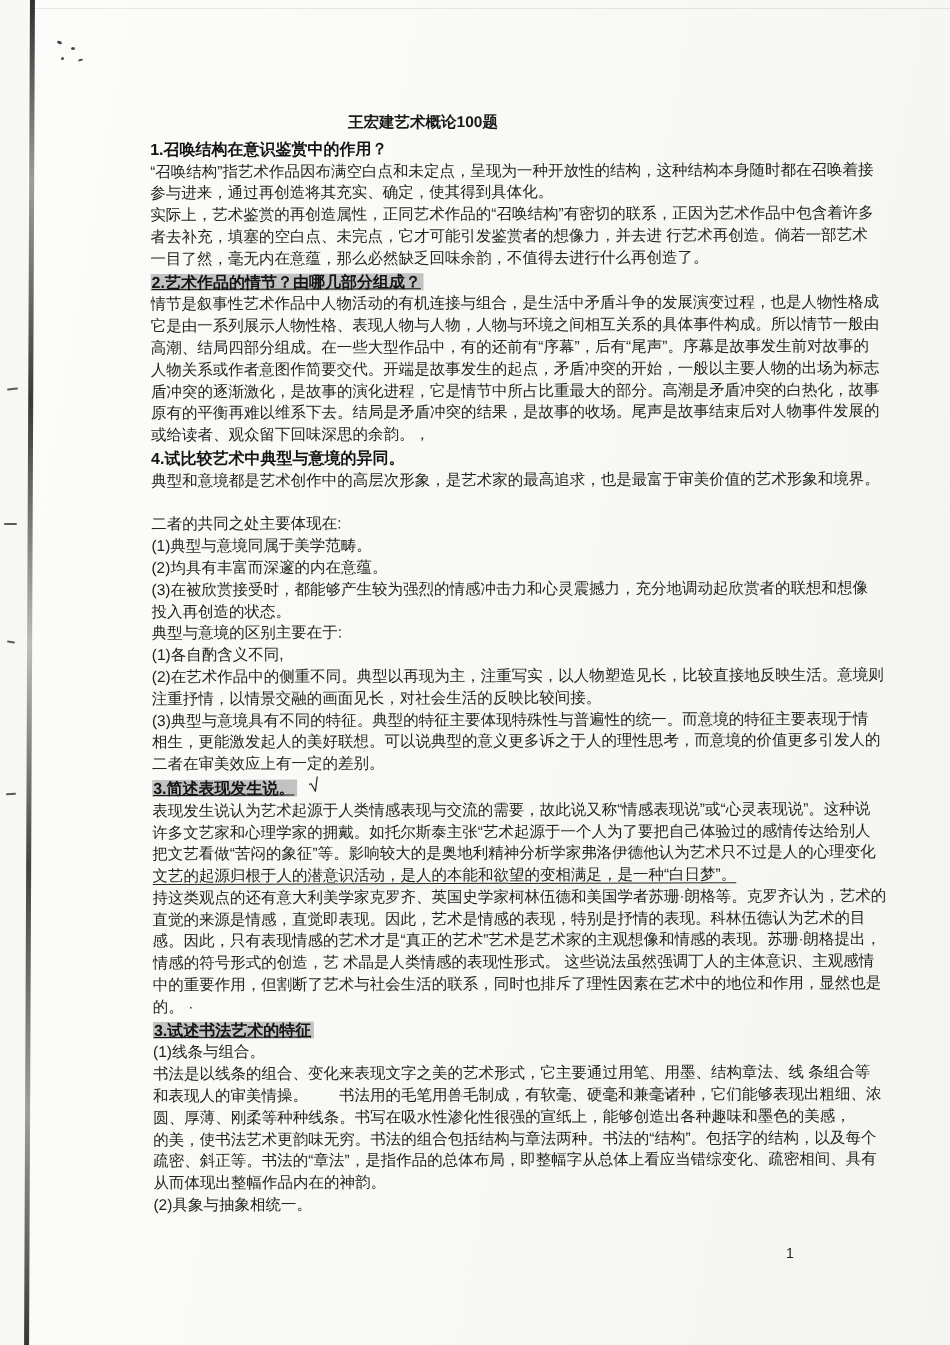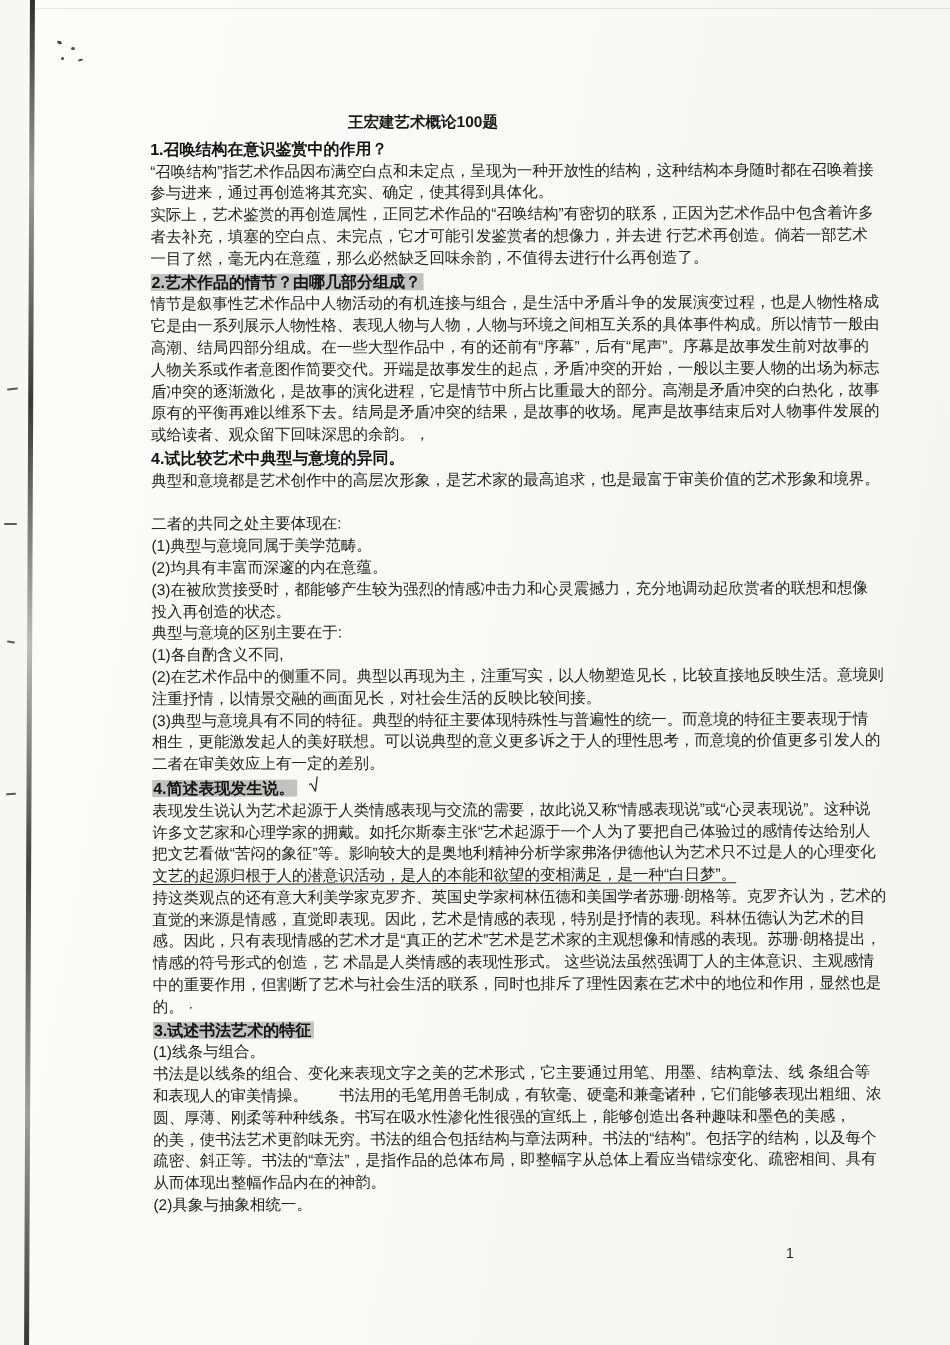--- a/index.html
+++ b/index.html
@@ -56,21 +56,21 @@
     margin-left:198px; margin-bottom:5px;
     white-space:nowrap;
   }
   .section { margin-bottom:2px; }
   .line {
     white-space:nowrap; overflow:hidden;
     min-height:21.8px; max-width:100%;
   }
   .heading { font-weight:bold; font-size:16px; color:#141414; }
   .h { display:inline; }
-  .h.hl { background:#c2c2c2; padding:0 3px 0 1px; }
+  .h.hl { background:#c2c2c2; padding:0 3px 0 1px;text-decoration:underline; }
   .check {
     display:inline-block; margin-left:12px;
     font-size:20px; font-weight:400; color:#222;
     transform:rotate(-10deg) translateY(-2px);
   }
   .underline { text-decoration:underline; text-underline-offset:3px; }
   .page-number {
     position:absolute; left:786px; top:1245px;
     font-size:14px; color:#222;
   }
@@ -128,21 +128,21 @@
       <div class="line">典型与意境的区别主要在于:</div>
       <div class="line">(1)各自酌含义不同,</div>
       <div class="line">(2)在艺术作品中的侧重不同。典型以再现为主，注重写实，以人物塑造见长，比较直接地反映生活。意境则</div>
       <div class="line">注重抒情，以情景交融的画面见长，对社会生活的反映比较间接。</div>
       <div class="line">(3)典型与意境具有不同的特征。典型的特征主要体现特殊性与普遍性的统一。而意境的特征主要表现于情</div>
       <div class="line">相生，更能激发起人的美好联想。可以说典型的意义更多诉之于人的理性思考，而意境的价值更多引发人的</div>
       <div class="line">二者在审美效应上有一定的差别。</div>
     </div>
 
     <div class="section">
-      <div class="line heading"><span class="h hl">4.简述表现发生说。</span><span class="check">√</span></div>
+      <div class="line heading"><span class="h hl">3.简述表现发生说。</span><span class="check">√</span></div>
       <div class="line">表现发生说认为艺术起源于人类情感表现与交流的需要，故此说又称“情感表现说”或“心灵表现说”。这种说</div>
       <div class="line">许多文艺家和心理学家的拥戴。如托尔斯泰主张“艺术起源于一个人为了要把自己体验过的感情传达给别人</div>
       <div class="line">把文艺看做“苦闷的象征”等。影响较大的是奥地利精神分析学家弗洛伊德他认为艺术只不过是人的心理变化</div>
       <div class="line underline">文艺的起源归根于人的潜意识活动，是人的本能和欲望的变相满足，是一种“白日梦”。</div>
       <div class="line">持这类观点的还有意大利美学家克罗齐、英国史学家柯林伍德和美国学者苏珊·朗格等。克罗齐认为，艺术的</div>
       <div class="line">直觉的来源是情感，直觉即表现。因此，艺术是情感的表现，特别是抒情的表现。科林伍德认为艺术的目</div>
       <div class="line">感。因此，只有表现情感的艺术才是“真正的艺术”艺术是艺术家的主观想像和情感的表现。苏珊·朗格提出，</div>
       <div class="line">情感的符号形式的创造，艺 术晶是人类情感的表现性形式。 这些说法虽然强调丁人的主体意识、主观感情</div>
       <div class="line">中的重要作用，但割断了艺术与社会生活的联系，同时也排斥了理性因素在艺术中的地位和作用，显然也是</div>
       <div class="line">的。 ·</div>

